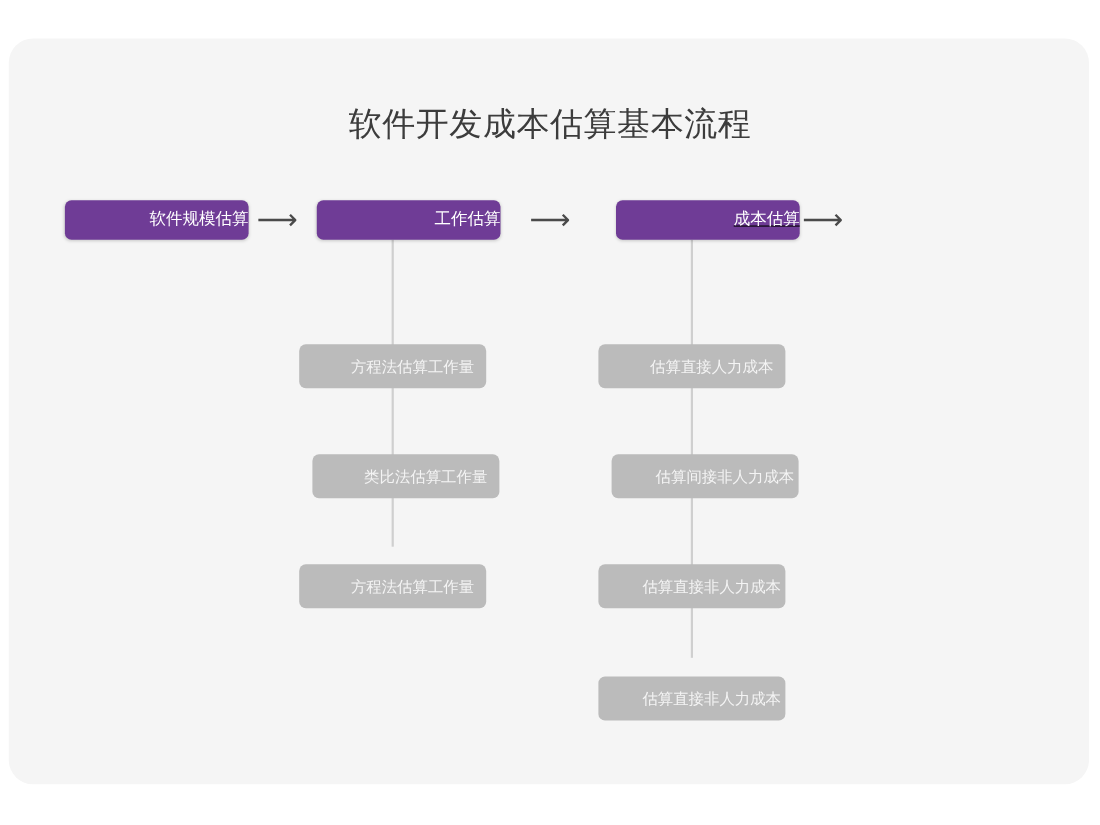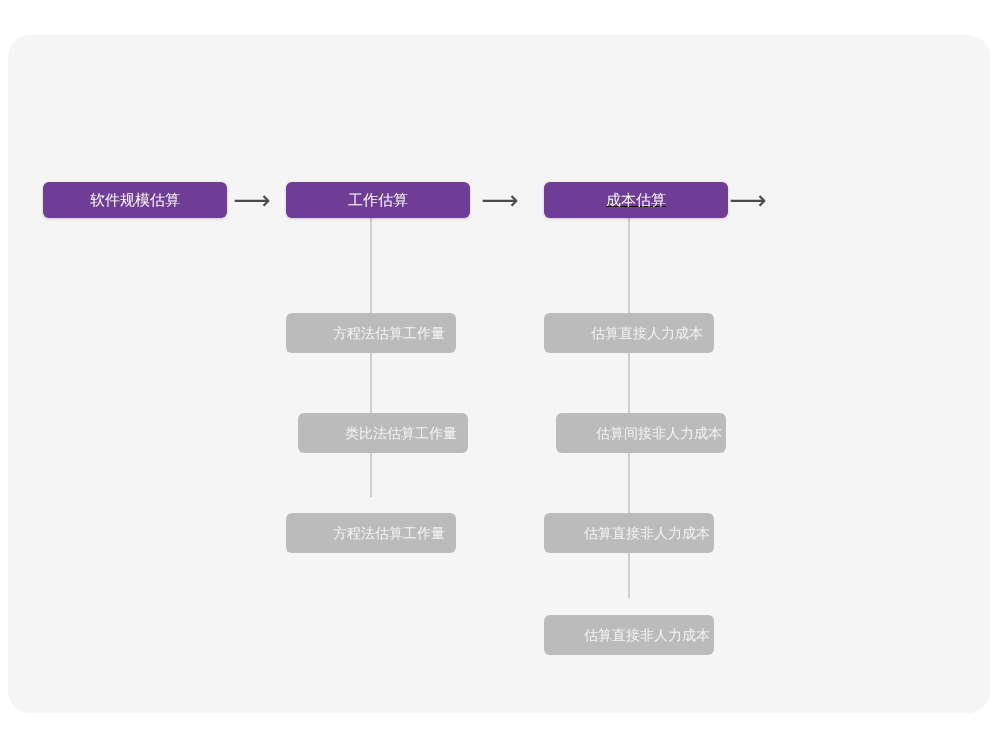--- a/index.html
+++ b/index.html
@@ -45,52 +45,53 @@
     white-space: nowrap;
   }
 
   
   .column {
     position: absolute;
     top: 182px;
     width: 170px;
   }
   .col-1 { left: 43px;  }
-  .col-2 { left: 286px; }
+  .col-2 { left: 272px; }
   .col-3 { left: 544px; text-decoration: underline; }
   .col-4 { left: 786px; }
 
   
   .connector {
     position: absolute;
     width: 2px;
     background: #cfcfcf;
     left: 50%;
     margin-left: -1px;
     top: 36px;
     z-index: 0;
   }
   .connector.len-3 { height: 279px; }
   .connector.len-4 { height: 380px; }
 
   
   .node-primary {
     position: relative;
     z-index: 2;
-    width: 184px;
+    width: 167px;
     height: 36px;
     box-sizing: border-box;
     background: #6f3c96;
     border-radius: 6px;
     color: #ffffff;
     font-size: 15px;
     line-height: 36px;
-    text-align: center;
+    text-align: right;
     white-space: nowrap;
     box-shadow: 0 1px 3px rgba(0,0,0,0.18);
+    margin-left: 16px;
   }
 
   
   .sub-list {
     position: relative;
     z-index: 2;
   }
   .node-secondary {
     position: absolute;
     left: 0;
@@ -128,20 +129,21 @@
   .arrow-2 { left: 472px; }
   .arrow-3 { left: 720px; }
 </style>
 </head>
 <body>
 
 <div id="canvas">
 
   <div class="card"></div>
 
+  <div class="chart-title">软件开发成本估算基本流程</div>
 
   <div class="column col-1">
     <div class="node-primary">软件规模估算</div>
   </div>
 
   <div class="arrow arrow-1">⟶</div>
 
   <div class="column col-2">
     <div class="connector len-3"></div>
     <div class="node-primary">工作估算</div>

